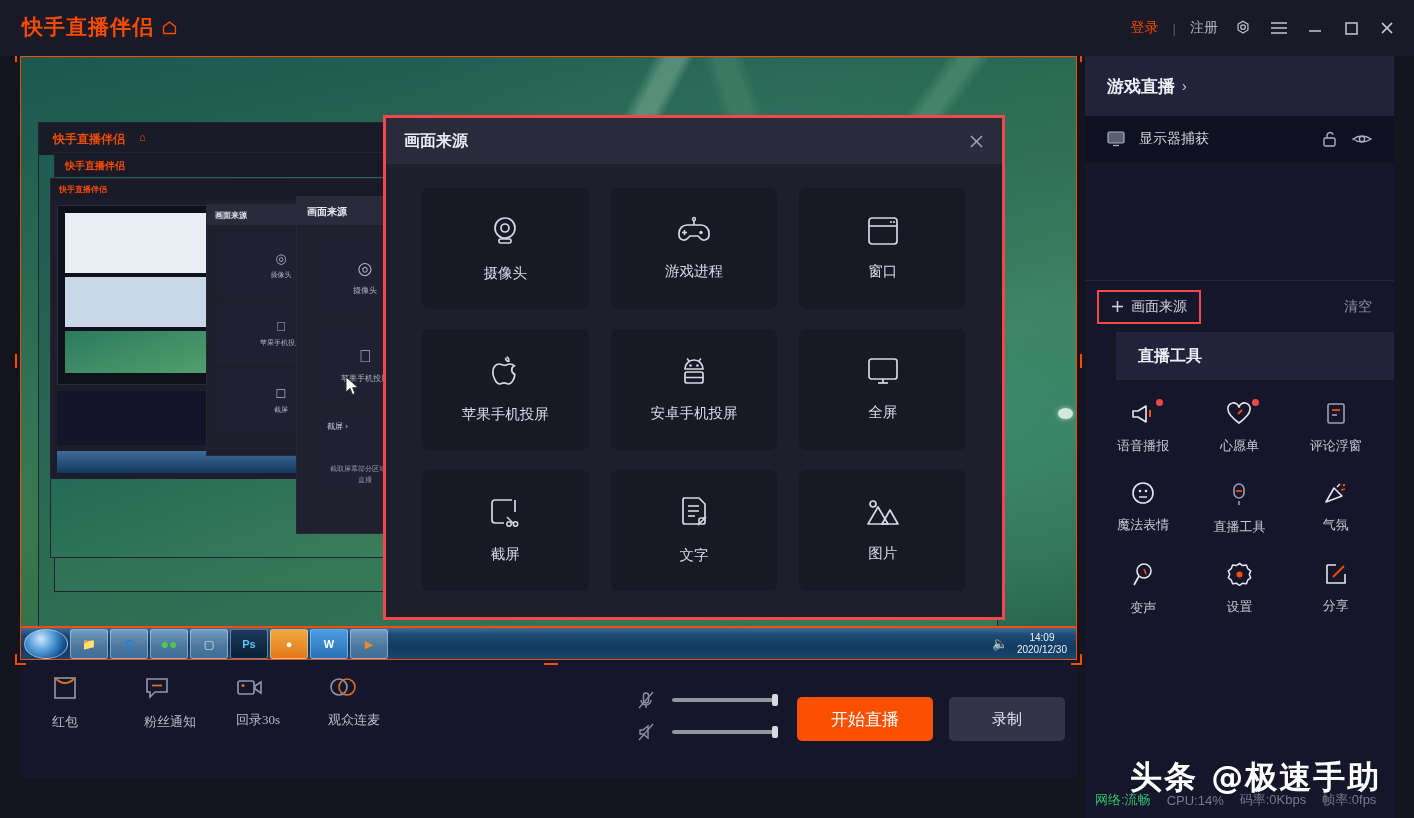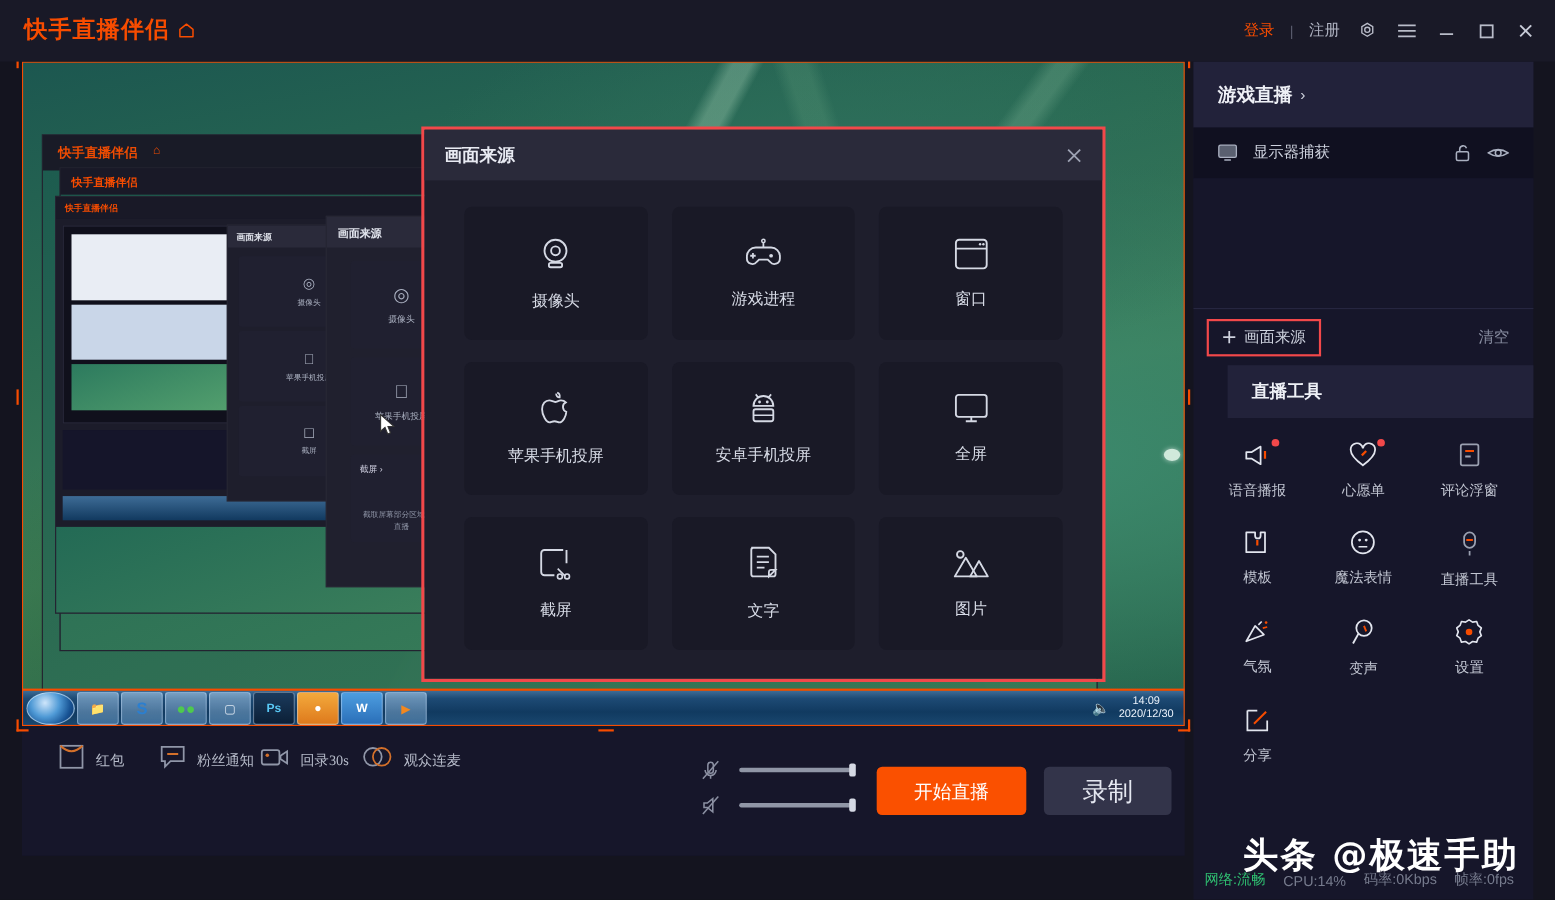--- a/index.html
+++ b/index.html
@@ -154,21 +154,21 @@
   .src-tile .ti { color: #d5d9e4; display: flex; }
   .src-tile .tl { font-size: 14.5px; color: #d7dbe6; }
 
   
   .bottombar {
     position: absolute; left: 20px; top: 660px; width: 1057px; height: 118px;
     background: #16162a;
   }
   .bb-tools { position: absolute; left: 32px; top: 16px; display: flex; gap: 44px; }
   .bb-tool {
-    width: 48px; display: flex; flex-direction: row; align-items: center;
+    width: 48px; display: flex; flex-direction: column; 
     gap: 9px; cursor: pointer; color: #8f94a6; font-family: Liberation Serif, serif;
   }
   .bb-tool .lb { font-size: 13px; color: #b7bcca; white-space: nowrap; }
   .bb-sliders { position: absolute; left: 616px; top: 24px; }
   .sl-row { display: flex; align-items: center; gap: 16px; height: 32px; }
   .sl-icon { width: 20px; height: 20px; color: #8b90a2; display: flex; }
   .sl-track {
     width: 104px; height: 4px; background: #9096a6; border-radius: 2px;
     position: relative; cursor: pointer;
   }
@@ -176,21 +176,21 @@
     position: absolute; right: -2px; top: -4px; width: 6px; height: 12px;
     background: #d5d9e4; border-radius: 2px;
   }
   .btn-live {
     position: absolute; left: 777px; top: 37px; width: 136px; height: 44px;
     background: #fa5000; border-radius: 5px; color: #fff; font-size: 17px;
     display: flex; align-items: center; justify-content: center; cursor: pointer;
   }
   .btn-rec {
     position: absolute; left: 929px; top: 37px; width: 116px; height: 44px;
-    background: #33344a; border-radius: 5px; color: #e4e7f0; font-size: 23px;
+    background: #33344a; border-radius: 5px; color: #e4e7f0; font-size: 15px;
     display: flex; align-items: center; justify-content: center; cursor: pointer;
   }
 
   
   .rpanel {
     position: absolute; left: 1085px; top: 56px; width: 309px; height: 762px;
     background: #16162a;
   }
   .sec-head {
     height: 60px; background: #22223a; display: flex; align-items: center;
@@ -687,29 +687,20 @@
         <span class="ic">
           <svg width="22" height="24" viewBox="0 0 22 24">
               <rect x="3" y="2" width="16" height="19" rx="1.6" fill="none" stroke="#9aa0b0" stroke-width="1.6"></rect>
               <line x1="7" y1="8" x2="15" y2="8" stroke="#f74c00" stroke-width="1.8"></line>
               <line x1="7" y1="13" x2="12" y2="13" stroke="#9aa0b0" stroke-width="1.6"></line>
             </svg>
         </span>
         <span class="lb">评论浮窗</span>
       </div>
 
-      <div class="ttool">
-        <span class="ic">
-          <svg width="26" height="24" viewBox="0 0 26 24">
-              <path d="M3 3 h8 v3 a2.5 2.5 0 0 0 5 0 v-3 h4 v18 h-17 z" fill="none" stroke="#e2e5ee" stroke-width="1.6" stroke-linejoin="round"></path>
-              <line x1="13" y1="10" x2="13" y2="15" stroke="#f74c00" stroke-width="2"></line>
-            </svg>
-        </span>
-        <span class="lb">模板</span>
-      </div>
 
       <div class="ttool">
         <span class="ic">
           <svg width="24" height="24" viewBox="0 0 24 24">
               <circle cx="12" cy="12" r="10" fill="none" stroke="#e2e5ee" stroke-width="1.6"></circle>
               <circle cx="9" cy="10" r="1.3" fill="#e2e5ee"></circle>
               <circle cx="15" cy="10" r="1.3" fill="#e2e5ee"></circle>
               <line x1="8" y1="16" x2="16" y2="16" stroke="#e2e5ee" stroke-width="1.4"></line>
             </svg>
         </span>

